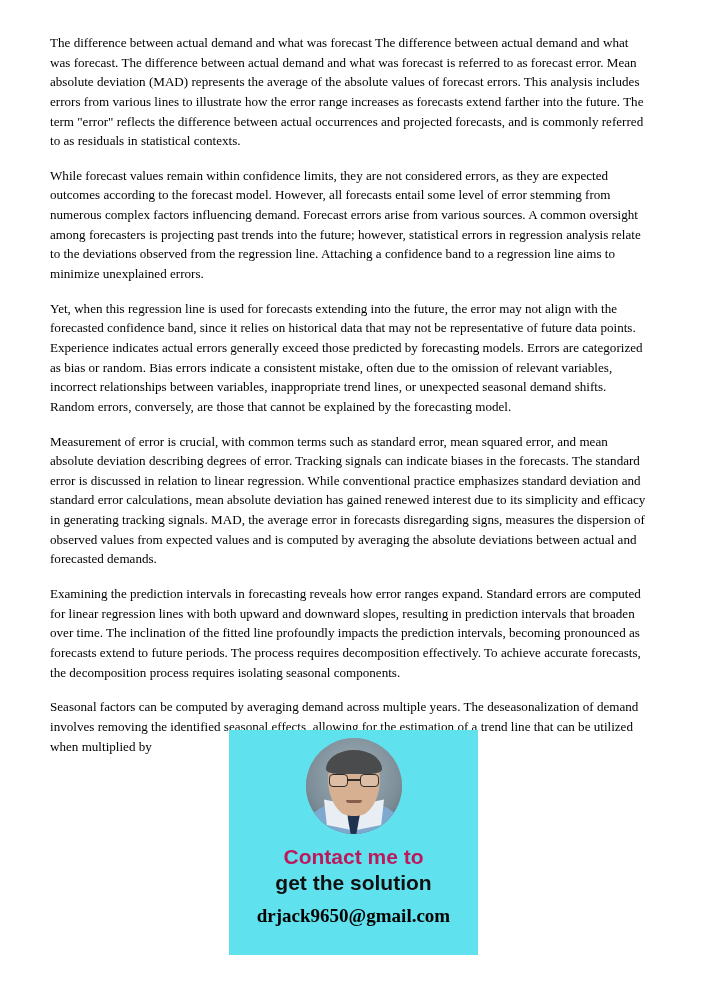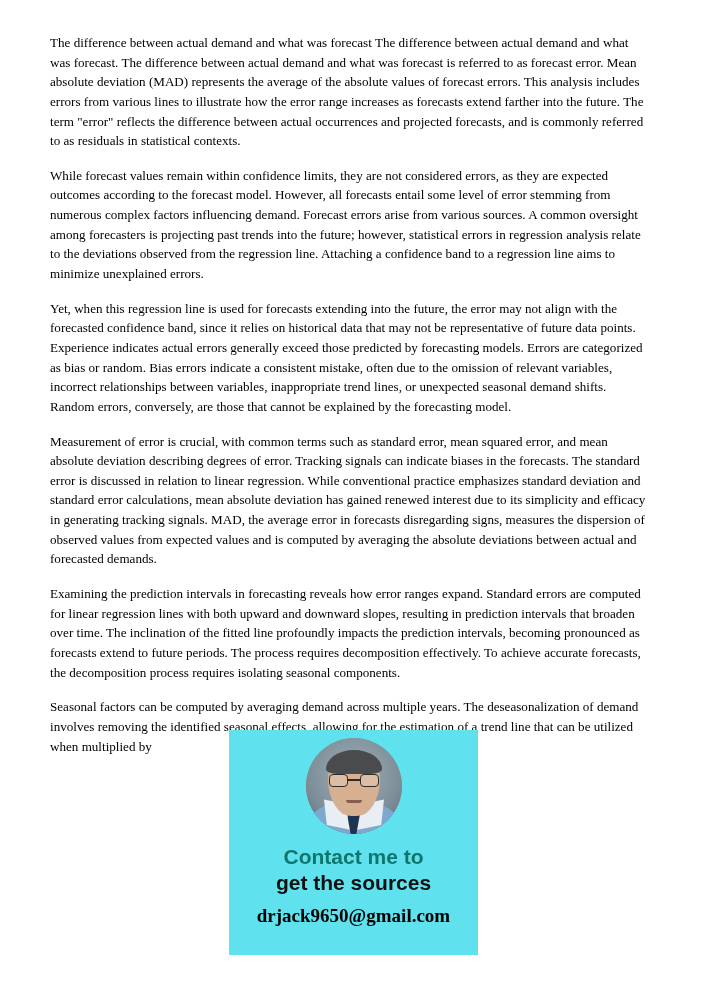--- a/index.html
+++ b/index.html
@@ -138,21 +138,21 @@
     top: 62px;
     width: 16px; height: 3px;
     background: #8a5c4c;
     border-radius: 0 0 8px 8px;
   }
 
   .overlay-line {
     font-family: "Liberation Sans", "DejaVu Sans", sans-serif;
     font-weight: bold;
     font-size: 21px;
-    color: #0f766e;
+    color: #be185d;
     text-align: center;
     line-height: 1.22;
     margin-top: 10px;
   }
   .overlay-line2 {
     font-family: "Liberation Sans", "DejaVu Sans", sans-serif;
     font-weight: bold;
     font-size: 21px;
     color: #111111;
     text-align: center;
@@ -192,15 +192,15 @@
     <div class="av-face"></div>
     <div class="av-hair"></div>
     <div class="av-glasses">
       <div class="av-lens l"></div>
       <div class="av-bridge"></div>
       <div class="av-lens r"></div>
     </div>
     <div class="av-mouth"></div>
   </div>
   <div class="overlay-line">Contact me to</div>
-  <div class="overlay-line2">get the sources</div>
+  <div class="overlay-line2">get the solution</div>
   <div class="overlay-email">drjack9650@gmail.com</div>
 </div>
 
 </body></html>

